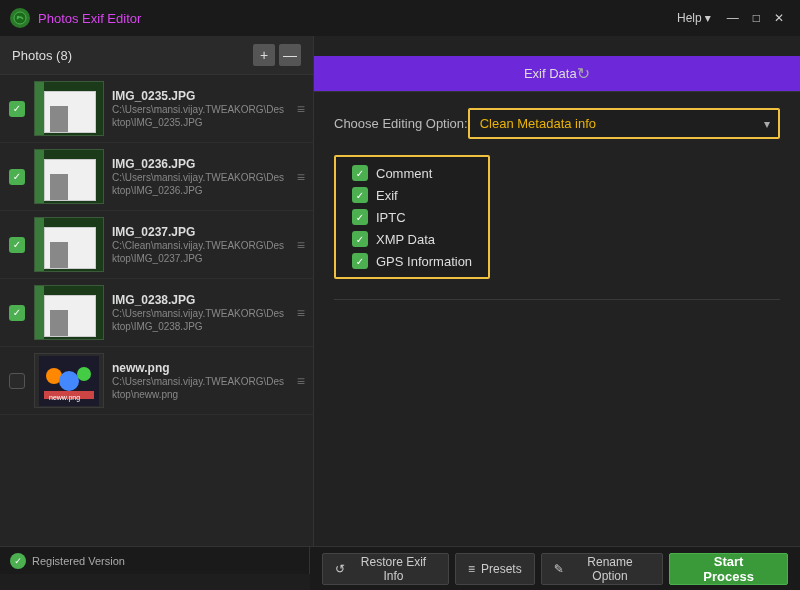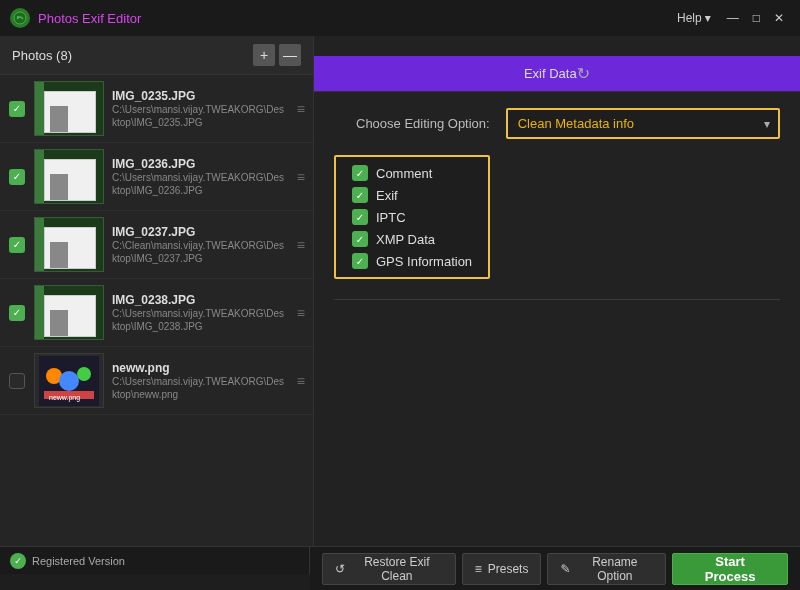--- a/index.html
+++ b/index.html
@@ -286,22 +286,21 @@
     .exif-content {
       flex: 1;
       padding: 16px 20px;
       display: flex;
       flex-direction: column;
       gap: 16px;
     }
     .editing-option-row {
       display: flex;
       align-items: center;
-      gap: 16px;
-      margin-left: 22px;
+      gap: 0;
     }
     .editing-option-label {
       font-size: 13px;
       color: #bbb;
       white-space: nowrap;
     }
     .dropdown-container {
       flex: 1;
       border: 2px solid #f0c040;
       border-radius: 2px;
@@ -595,21 +594,21 @@
   <div style="display:flex; align-items:stretch;">
 
     <div class="statusbar" style="width:310px; border-right:1px solid #333;">
       <div class="status-check">✓</div>
       <span class="status-text">Registered Version</span>
     </div>
 
     <div class="bottom-toolbar" style="flex:1;">
       <button class="toolbar-btn">
         <span>↺</span>
-        <span>Restore Exif Clean</span>
+        <span>Restore Exif Info</span>
       </button>
       <button class="toolbar-btn">
         <span>≡</span>
         <span>Presets</span>
       </button>
       <button class="toolbar-btn">
         <span>✎</span>
         <span>Rename Option</span>
       </button>
       <button class="start-btn">

